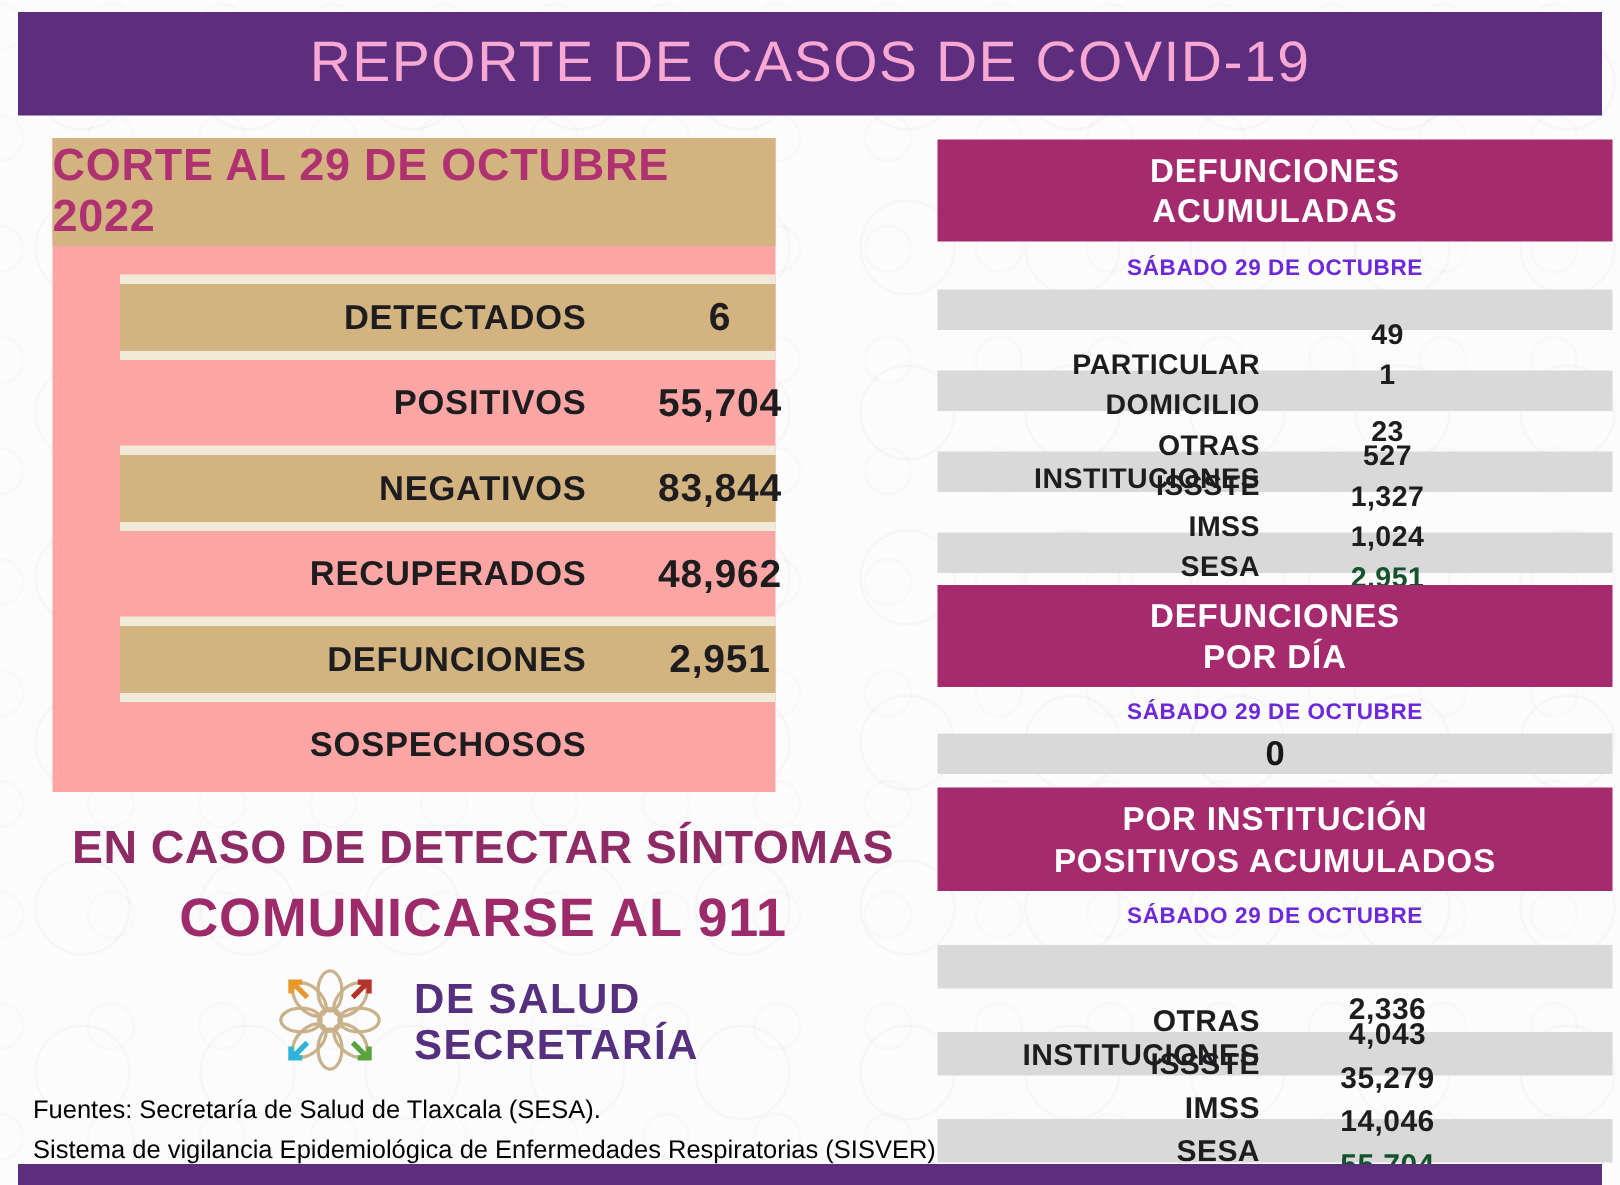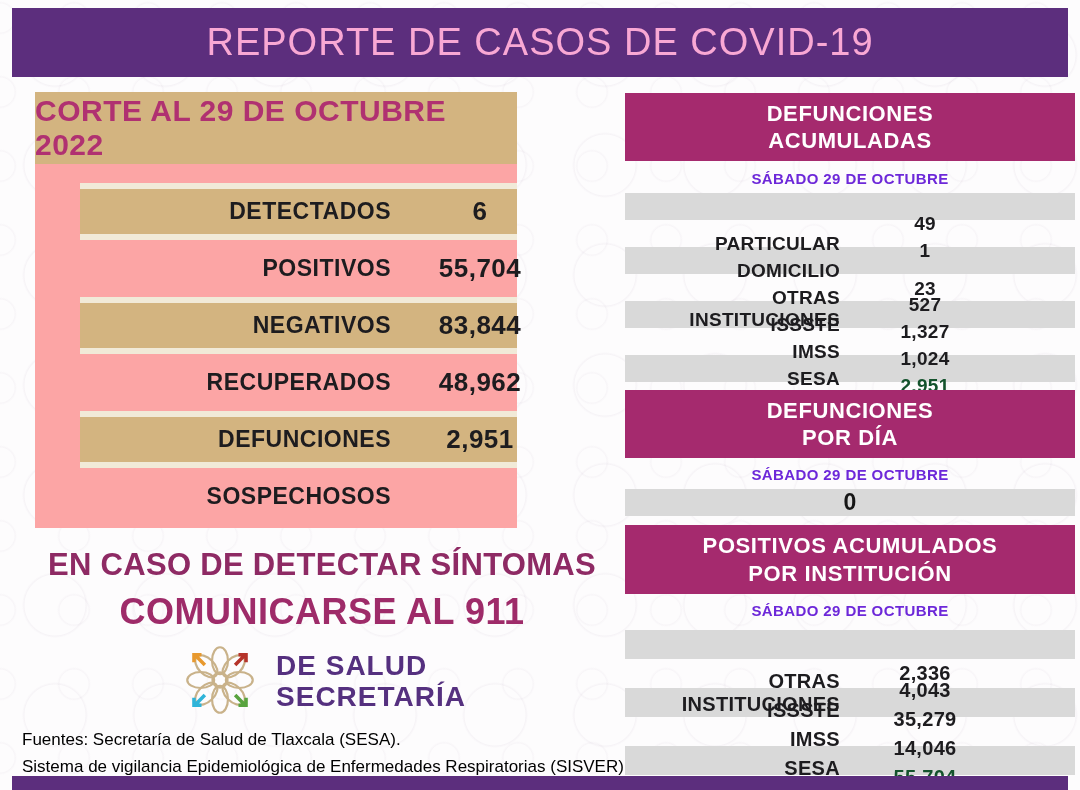--- a/index.html
+++ b/index.html
@@ -244,22 +244,22 @@
     </div>
 
     <div class="section-header sh2">
       <span>DEFUNCIONES</span>
       <span>POR DÍA</span>
     </div>
     <div class="section-date sd2">SÁBADO 29 DE OCTUBRE</div>
     <div class="zero-bar">0</div>
 
     <div class="section-header sh3">
+      <span>POR INSTITUCIÓN</span>
       <span>POSITIVOS ACUMULADOS</span>
-      <span>POR INSTITUCIÓN</span>
     </div>
     <div class="section-date sd3">SÁBADO 29 DE OCTUBRE</div>
     <div class="rtable rt3">
       <div class="rrow gray">
         <span class="rlabel">OTRAS INSTITUCIONES</span>
         <span class="rvalue">2,336</span>
         <span></span>
       </div>
       <div class="rrow">
         <span class="rlabel">ISSSTE</span>

